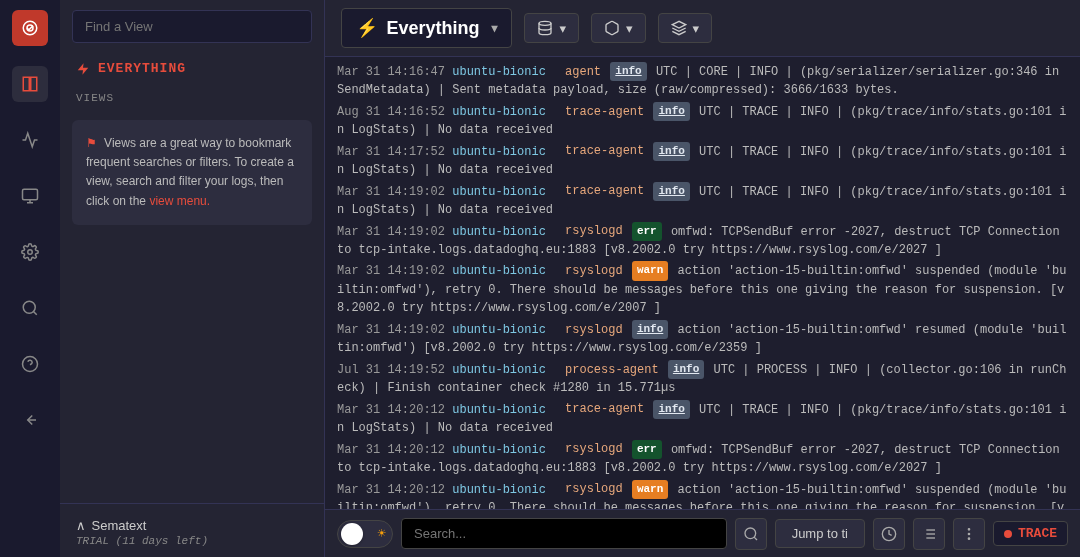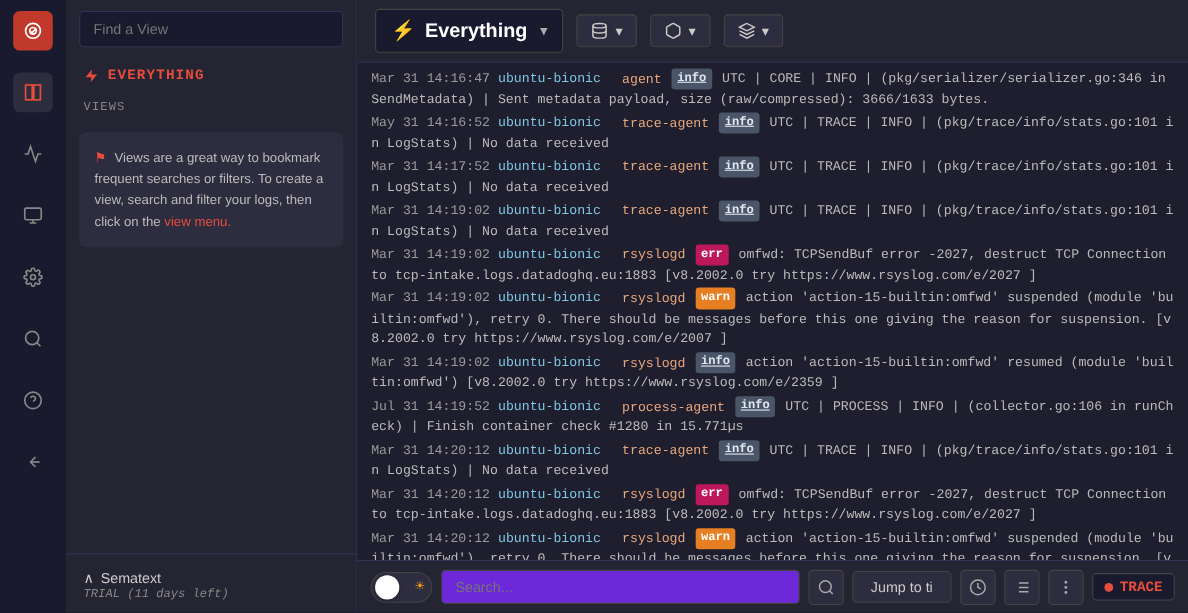--- a/index.html
+++ b/index.html
@@ -234,21 +234,21 @@
       font-weight: bold;
       vertical-align: middle;
       margin: 0 2px;
     }
     .badge-info {
       background: #4a5568;
       color: #e2e8f0;
       text-decoration: underline;
     }
     .badge-err {
-      background: #be185d;
+      background: #14532d;
       color: #fff;
     }
     .badge-warn {
       background: #e67e22;
       color: #fff;
     }
     .log-line .text-normal {
       color: #bbb;
     }
 
@@ -285,21 +285,21 @@
       box-shadow: 0 1px 3px rgba(0,0,0,0.3);
     }
     .theme-toggle-sun {
       position: absolute;
       right: 6px;
       color: #f59e0b;
       font-size: 14px;
     }
     .search-bar {
       flex: 1;
-      background: #6d28d9;
+      background: #000000;
       border: 1px solid #444;
       border-radius: 4px;
       padding: 7px 12px;
       color: #aaa;
       font-size: 13px;
       outline: none;
     }
     .search-clear-btn {
       background: #2d2d3f;
       border: 1px solid #444;
@@ -483,21 +483,21 @@
         <polygon points="12 2 2 7 12 12 22 7 12 2"></polygon>
           <polyline points="2 17 12 22 22 17"></polyline>
           <polyline points="2 12 12 17 22 12"></polyline>
       </svg>
       <span>▾</span>
     </div>
   </div>
 
   <div class="log-content" id="log-container">
   <div class="log-line"><span class="timestamp">Mar 31 14:16:47</span> <span class="host">ubuntu-bionic</span> <span class="service">agent</span> <span class="badge badge-info">info</span><span class="text-normal"> UTC | CORE | INFO | (pkg/serializer/serializer.go:346 in SendMetadata) | Sent metadata payload, size (raw/compressed): 3666/1633 bytes.</span></div>
-      <div class="log-line"><span class="timestamp">May 31 14:16:52</span> <span class="host">ubuntu-bionic</span> <span class="service">trace-agent</span> <span class="badge badge-info">info</span><span class="text-normal"> UTC | TRACE | INFO | (pkg/trace/info/stats.go:101 in LogStats) | No data received</span></div>
+      <div class="log-line"><span class="timestamp">Aug 31 14:16:52</span> <span class="host">ubuntu-bionic</span> <span class="service">trace-agent</span> <span class="badge badge-info">info</span><span class="text-normal"> UTC | TRACE | INFO | (pkg/trace/info/stats.go:101 in LogStats) | No data received</span></div>
       <div class="log-line"><span class="timestamp">Mar 31 14:17:52</span> <span class="host">ubuntu-bionic</span> <span class="service">trace-agent</span> <span class="badge badge-info">info</span><span class="text-normal"> UTC | TRACE | INFO | (pkg/trace/info/stats.go:101 in LogStats) | No data received</span></div>
       <div class="log-line"><span class="timestamp">Mar 31 14:19:02</span> <span class="host">ubuntu-bionic</span> <span class="service">trace-agent</span> <span class="badge badge-info">info</span><span class="text-normal"> UTC | TRACE | INFO | (pkg/trace/info/stats.go:101 in LogStats) | No data received</span></div>
       <div class="log-line"><span class="timestamp">Mar 31 14:19:02</span> <span class="host">ubuntu-bionic</span> <span class="service">rsyslogd</span> <span class="badge badge-err">err</span><span class="text-normal"> omfwd: TCPSendBuf error -2027, destruct TCP Connection to tcp-intake.logs.datadoghq.eu:1883 [v8.2002.0 try https://www.rsyslog.com/e/2027 ]</span></div>
       <div class="log-line"><span class="timestamp">Mar 31 14:19:02</span> <span class="host">ubuntu-bionic</span> <span class="service">rsyslogd</span> <span class="badge badge-warn">warn</span><span class="text-normal"> action 'action-15-builtin:omfwd' suspended (module 'builtin:omfwd'), retry 0. There should be messages before this one giving the reason for suspension. [v8.2002.0 try https://www.rsyslog.com/e/2007 ]</span></div>
       <div class="log-line"><span class="timestamp">Mar 31 14:19:02</span> <span class="host">ubuntu-bionic</span> <span class="service">rsyslogd</span> <span class="badge badge-info">info</span><span class="text-normal"> action 'action-15-builtin:omfwd' resumed (module 'builtin:omfwd') [v8.2002.0 try https://www.rsyslog.com/e/2359 ]</span></div>
       <div class="log-line"><span class="timestamp">Jul 31 14:19:52</span> <span class="host">ubuntu-bionic</span> <span class="service">process-agent</span> <span class="badge badge-info">info</span><span class="text-normal"> UTC | PROCESS | INFO | (collector.go:106 in runCheck) | Finish container check #1280 in 15.771µs</span></div>
       <div class="log-line"><span class="timestamp">Mar 31 14:20:12</span> <span class="host">ubuntu-bionic</span> <span class="service">trace-agent</span> <span class="badge badge-info">info</span><span class="text-normal"> UTC | TRACE | INFO | (pkg/trace/info/stats.go:101 in LogStats) | No data received</span></div>
       <div class="log-line"><span class="timestamp">Mar 31 14:20:12</span> <span class="host">ubuntu-bionic</span> <span class="service">rsyslogd</span> <span class="badge badge-err">err</span><span class="text-normal"> omfwd: TCPSendBuf error -2027, destruct TCP Connection to tcp-intake.logs.datadoghq.eu:1883 [v8.2002.0 try https://www.rsyslog.com/e/2027 ]</span></div>
       <div class="log-line"><span class="timestamp">Mar 31 14:20:12</span> <span class="host">ubuntu-bionic</span> <span class="service">rsyslogd</span> <span class="badge badge-warn">warn</span><span class="text-normal"> action 'action-15-builtin:omfwd' suspended (module 'builtin:omfwd'), retry 0. There should be messages before this one giving the reason for suspension. [v8.2002.0 try https://www.rsyslog.com/e/2007 ]</span></div>
     </div>

